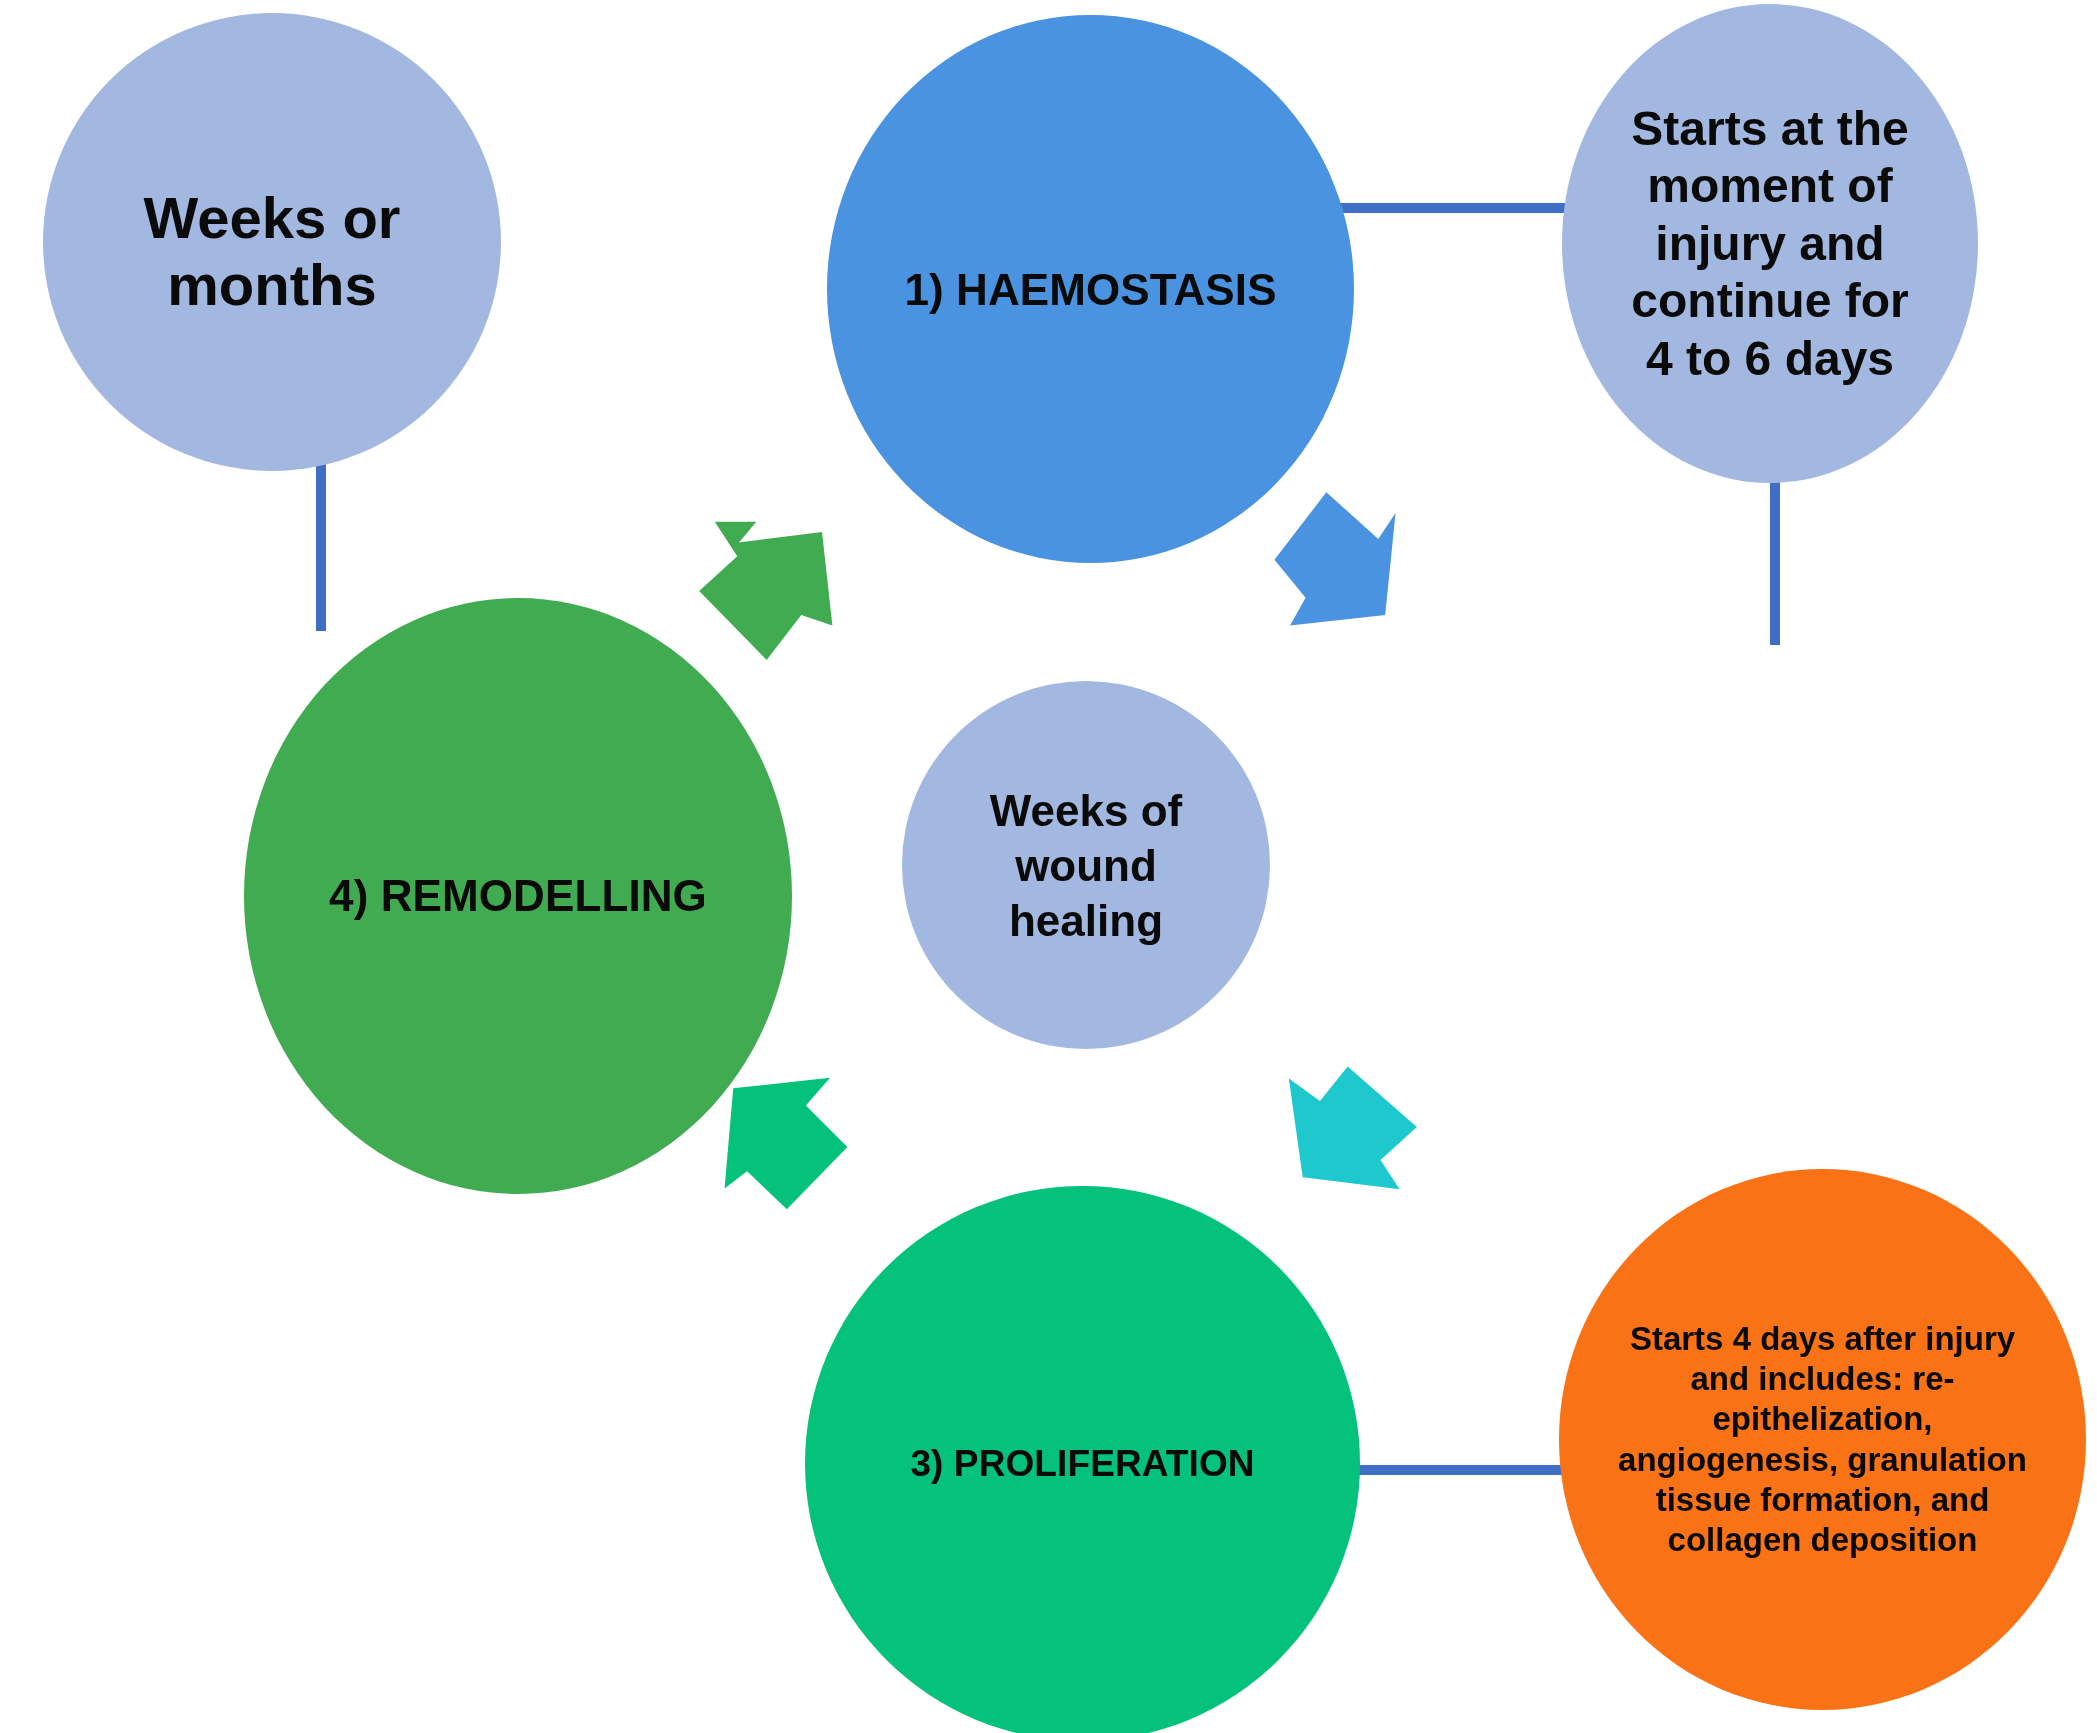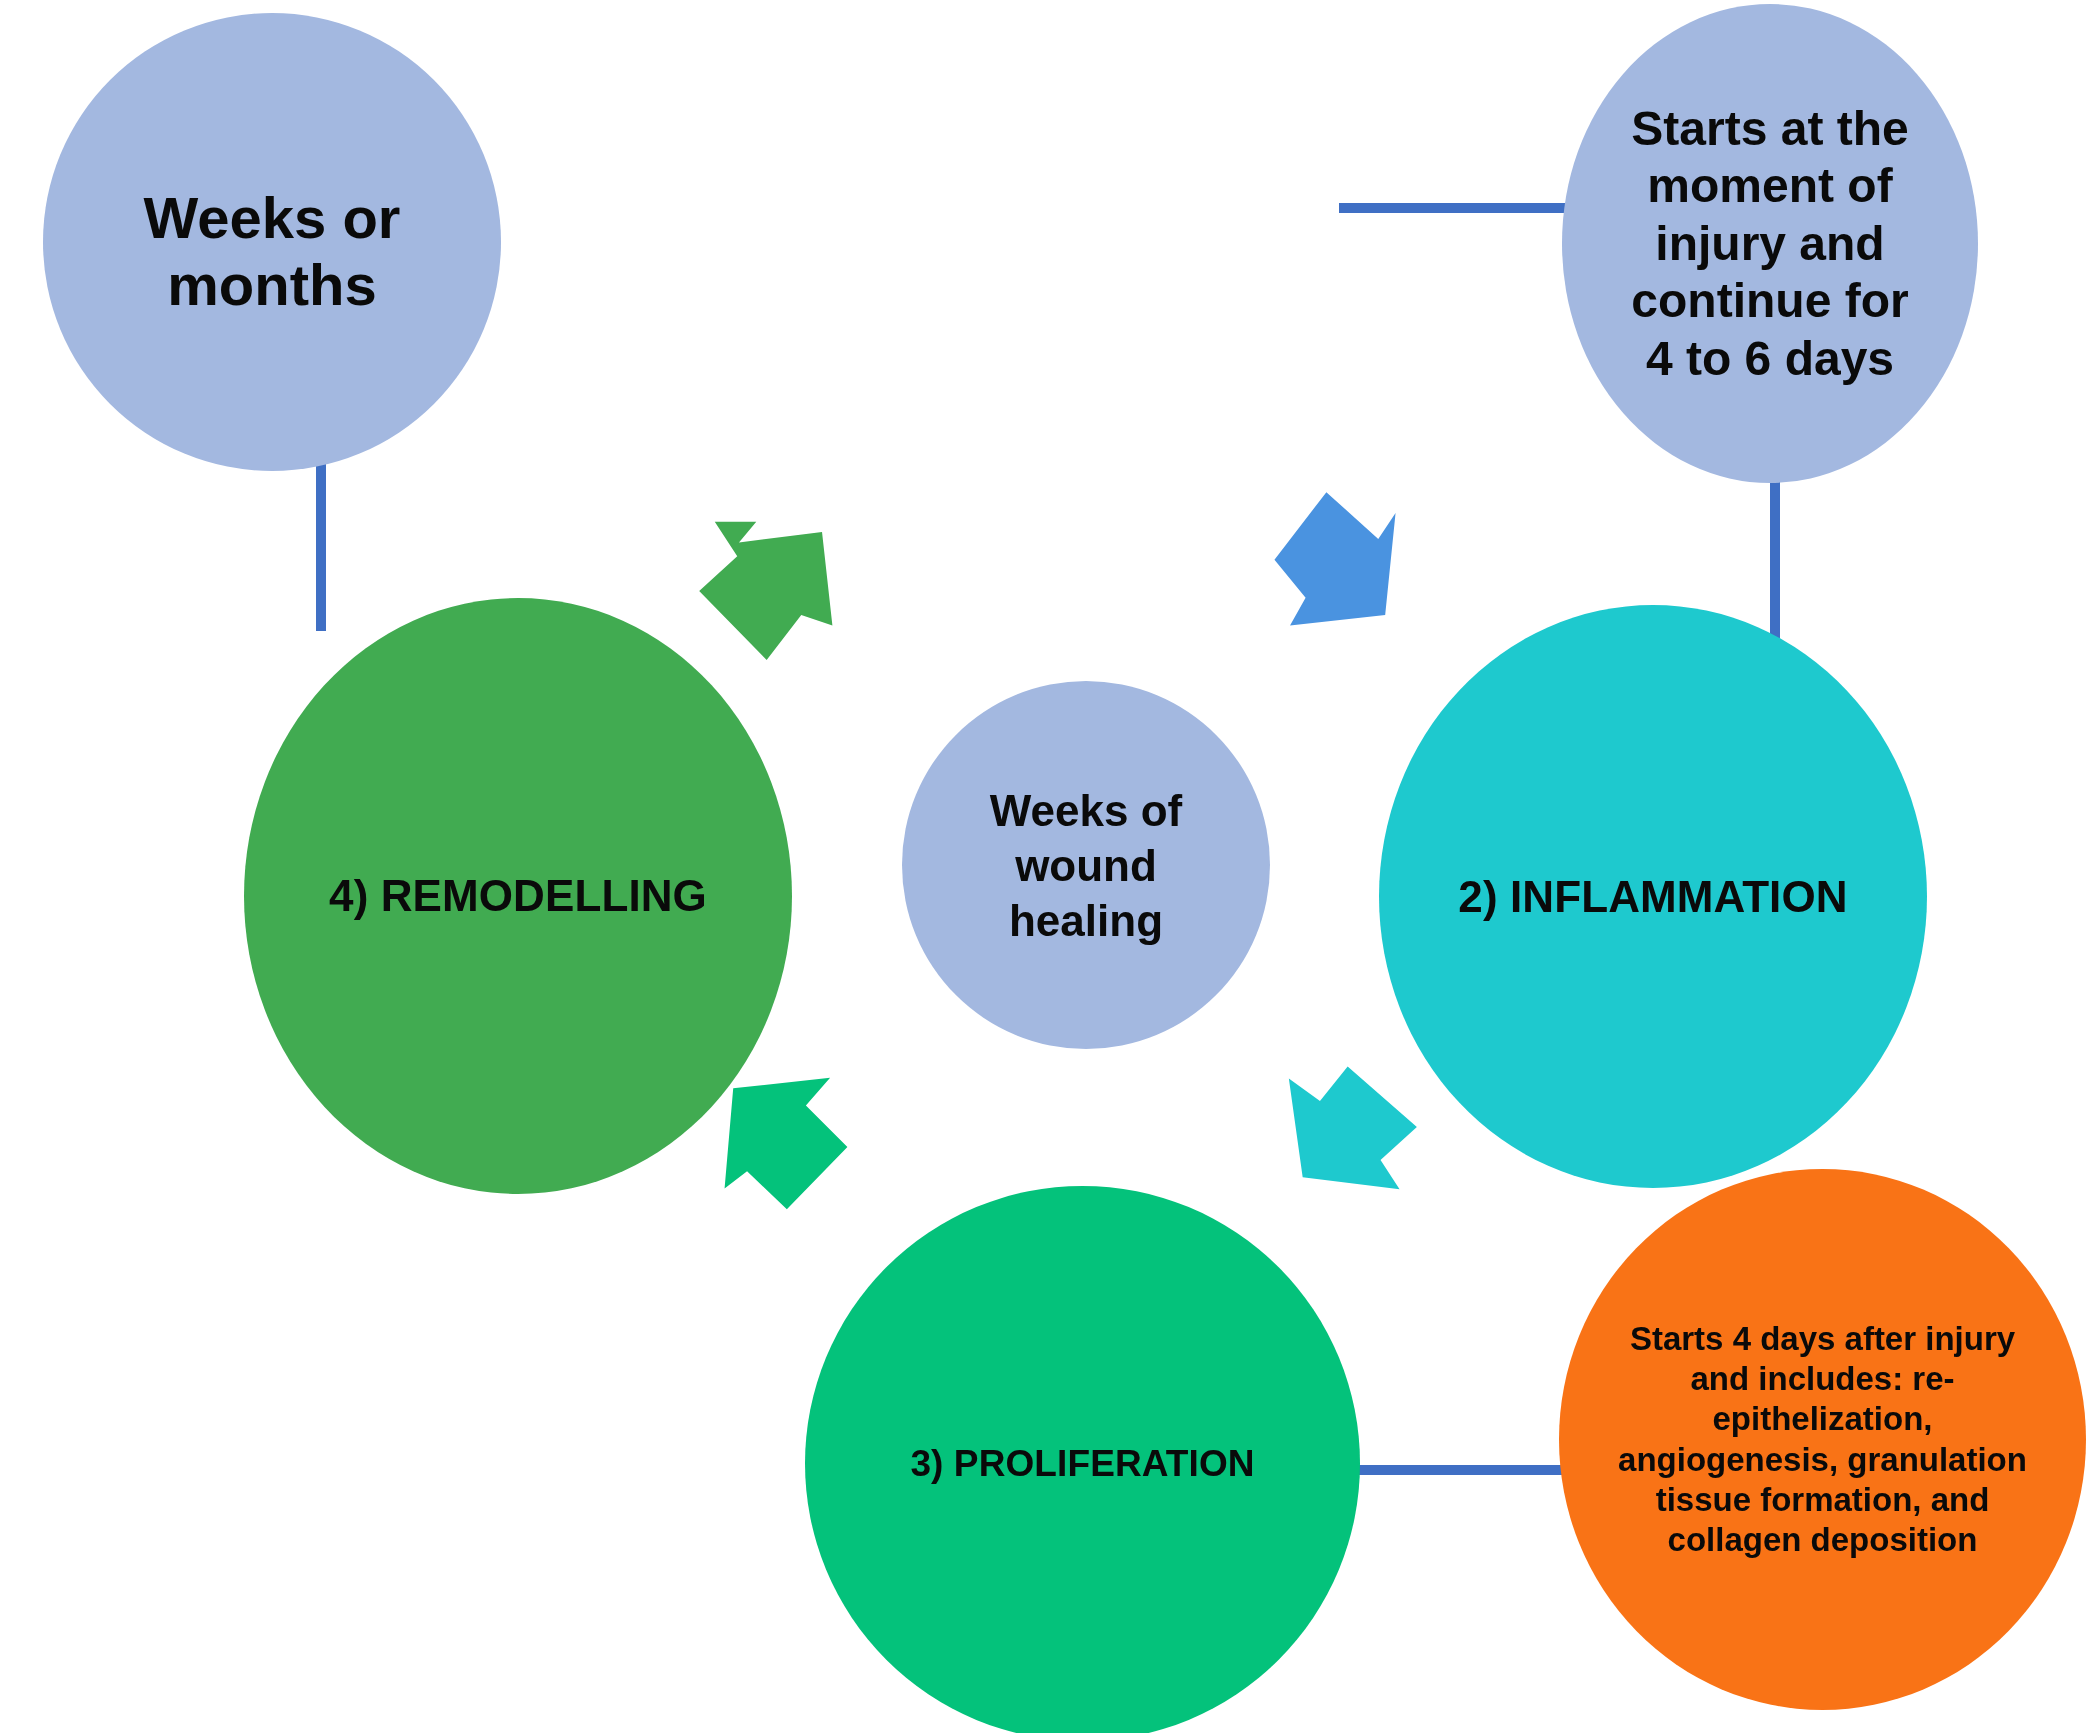--- a/index.html
+++ b/index.html
@@ -113,42 +113,42 @@
   <div class="connector" id="conn-weeks-remodelling"></div>
   <div class="connector" id="conn-haemostasis-note"></div>
   <div class="connector" id="conn-note-inflammation"></div>
   <div class="connector" id="conn-proliferation-note"></div>
 
   <div class="node" id="node-weeks" style="background:#a3b8e0;">
     <span class="label note-label">Weeks or
 months</span>
   </div>
 
+  <div class="node" id="node-haemostasis" style="background:#4a93e0;">
+    <span class="label stage-label">1) HAEMOSTASIS</span>
+  </div>
 
   <div class="node" id="node-starts-top" style="background:#a3b8e0;">
     <span class="label note-label">Starts at the
 moment of
 injury and
 continue for
 4 to 6 days</span>
   </div>
 
   <div class="node" id="node-remodelling" style="background:#41ab51;">
     <span class="label stage-label">4) REMODELLING</span>
   </div>
 
   <div class="node" id="node-center" style="background:#a3b8e0;">
     <span class="label note-label">Weeks of
 wound
 healing</span>
   </div>
 
-  <div class="node" id="node-inflammation" style="background:#1ec9ce;">
-    <span class="label stage-label">2) INFLAMMATION</span>
-  </div>
 
   <div class="node" id="node-proliferation" style="background:#04c27b;">
     <span class="label stage-label">3) PROLIFERATION</span>
   </div>
 
   <div class="node" id="node-starts-bottom" style="background:#f97316;">
     <span class="label note-label">Starts 4 days after injury
 and includes: re-
 epithelization,
 angiogenesis, granulation

